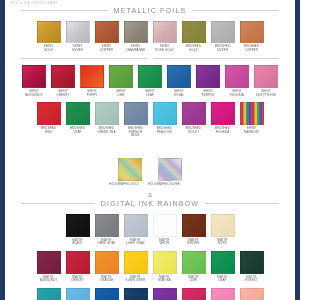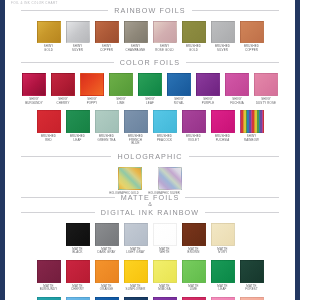--- a/index.html
+++ b/index.html
@@ -55,21 +55,21 @@
 <div class="edge right"></div>
 
 <div class="sheet">
 
   <div class="watermark">FOIL &amp; INK COLOR CHART</div>
 
   <div id="sections">
       <div style="position: absolute; left: 0px; right: 0px; top: 6px;">
         <div class="section-head">
           <span class="rule"></span>
-          <span class="title">RAINBOW FOILS</span>
+          <span class="title">METALLIC FOILS</span>
           <span class="rule"></span>
         </div>
         <div class="row" style="gap: 7px; margin-top: 6px;">
           <div class="cell" style="width: 22px;">
             <div class="chip" style="width: 22px; height: 20px; background: linear-gradient(135deg, rgb(217, 174, 60) 0%, rgb(199, 151, 42) 45%, rgb(184, 134, 31) 100%);"></div>
             <div class="cap"><span>SHINY</span><span class="l2">GOLD</span></div>
           </div>
           <div class="cell" style="width: 22px;">
             <div class="chip" style="width: 22px; height: 20px; background: linear-gradient(135deg, rgb(227, 228, 230) 0%, rgb(198, 199, 202) 50%, rgb(182, 183, 186) 100%);"></div>
             <div class="cap"><span>SHINY</span><span class="l2">SILVER</span></div>
@@ -96,21 +96,20 @@
           </div>
           <div class="cell" style="width: 22px;">
             <div class="chip" style="width: 22px; height: 20px; background: linear-gradient(135deg, rgb(208, 132, 88) 0%, rgb(191, 112, 73) 100%);"></div>
             <div class="cap"><span>BRUSHED</span><span class="l2">COPPER</span></div>
           </div>
         </div>
       </div>
       <div style="position: absolute; left: 0px; right: 0px; top: 58px;">
         <div class="section-head">
           <span class="rule"></span>
-          <span class="title">COLOR FOILS</span>
           <span class="rule"></span>
         </div>
         <div class="row" style="gap: 7px; margin-top: 6px;">
           <div class="cell" style="width: 22px;">
             <div class="chip" style="width: 22px; height: 21px; background: linear-gradient(135deg, rgb(209, 37, 90) 0%, rgb(174, 19, 64) 55%, rgb(140, 15, 51) 100%);"></div>
             <div class="cap"><span>SHINY</span><span class="l2">BURGUNDY</span></div>
           </div>
           <div class="cell" style="width: 22px;">
             <div class="chip" style="width: 22px; height: 21px; background: linear-gradient(135deg, rgb(196, 38, 63) 0%, rgb(174, 27, 51) 60%, rgb(153, 21, 41) 100%);"></div>
             <div class="cap"><span>SHINY</span><span class="l2">CHERRY</span></div>
@@ -173,43 +172,33 @@
             <div class="chip" style="width: 22px; height: 21px; background: linear-gradient(135deg, rgb(221, 33, 137) 0%, rgb(200, 18, 119) 100%);"></div>
             <div class="cap"><span>BRUSHED</span><span class="l2">FUCHSIA</span></div>
           </div>
           <div class="cell" style="width: 22px;">
             <div class="chip" style="width: 22px; height: 21px; background: repeating-linear-gradient(90deg, rgb(209, 58, 58) 0px, rgb(209, 58, 58) 1.6px, rgb(224, 138, 44) 1.6px, rgb(224, 138, 44) 3.2px, rgb(216, 196, 58) 3.2px, rgb(216, 196, 58) 4.8px, rgb(79, 156, 70) 4.8px, rgb(79, 156, 70) 6.4px, rgb(47, 127, 181) 6.4px, rgb(47, 127, 181) 8px, rgb(107, 74, 158) 8px, rgb(107, 74, 158) 9.6px, rgb(192, 64, 143) 9.6px, rgb(192, 64, 143) 11.2px);"></div>
             <div class="cap"><span>SHINY</span><span class="l2">RAINBOW</span></div>
           </div>
         </div>
       </div>
       <div style="position: absolute; left: 0px; right: 0px; top: 152px;">
-        <div class="section-head">
-          <span class="rule"></span>
-          <span class="title">HOLOGRAPHIC</span>
-          <span class="rule"></span>
-        </div>
         <div class="row" style="gap: 18px; margin-top: 6px;">
           <div class="cell" style="width: 22px;">
             <div class="chip" style="width: 22px; height: 21px; background: linear-gradient(45deg, rgb(230, 179, 60) 0%, rgb(232, 211, 106) 18%, rgb(207, 212, 122) 34%, rgb(143, 201, 168) 50%, rgb(215, 207, 134) 66%, rgb(233, 182, 74) 82%, rgb(217, 164, 58) 100%);"></div>
             <div class="cap" style="font-size: 2.6px; width: 46px; margin-left: -12px;"><span>HOLOGRAPHIC GOLD</span><span class="l2"></span></div>
           </div>
           <div class="cell" style="width: 22px;">
             <div class="chip" style="width: 22px; height: 21px; background: linear-gradient(45deg, rgb(220, 217, 228) 0%, rgb(185, 168, 210) 20%, rgb(159, 182, 216) 38%, rgb(200, 214, 196) 52%, rgb(195, 167, 207) 68%, rgb(217, 214, 226) 84%, rgb(228, 226, 234) 100%);"></div>
             <div class="cap" style="font-size: 2.6px; width: 46px; margin-left: -12px;"><span>HOLOGRAPHIC SILVER</span><span class="l2"></span></div>
           </div>
         </div>
       </div>
       <div style="position: absolute; left: 0px; right: 0px; top: 193px;">
         <div>
-          <div class="stack-wrap">
-            <span class="rule" style="flex:1;height:1px;background:#d2d2d6"></span>
-            <span class="stack-title">MATTE FOILS</span>
-            <span class="rule" style="flex:1;height:1px;background:#d2d2d6"></span>
-          </div>
           <div class="amp">&amp;</div>
           <div class="stack-wrap">
             <span class="rule" style="flex:1;height:1px;background:#d2d2d6"></span>
             <span class="stack-title">DIGITAL INK RAINBOW</span>
             <span class="rule" style="flex:1;height:1px;background:#d2d2d6"></span>
           </div>
         </div>
         <div class="row" style="gap: 7px; margin-top: 6px;">
           <div class="cell" style="width: 22px;">
             <div class="chip" style="width: 22px; height: 21px; background: linear-gradient(135deg, rgb(26, 26, 26) 0%, rgb(14, 14, 14) 100%);"></div>

